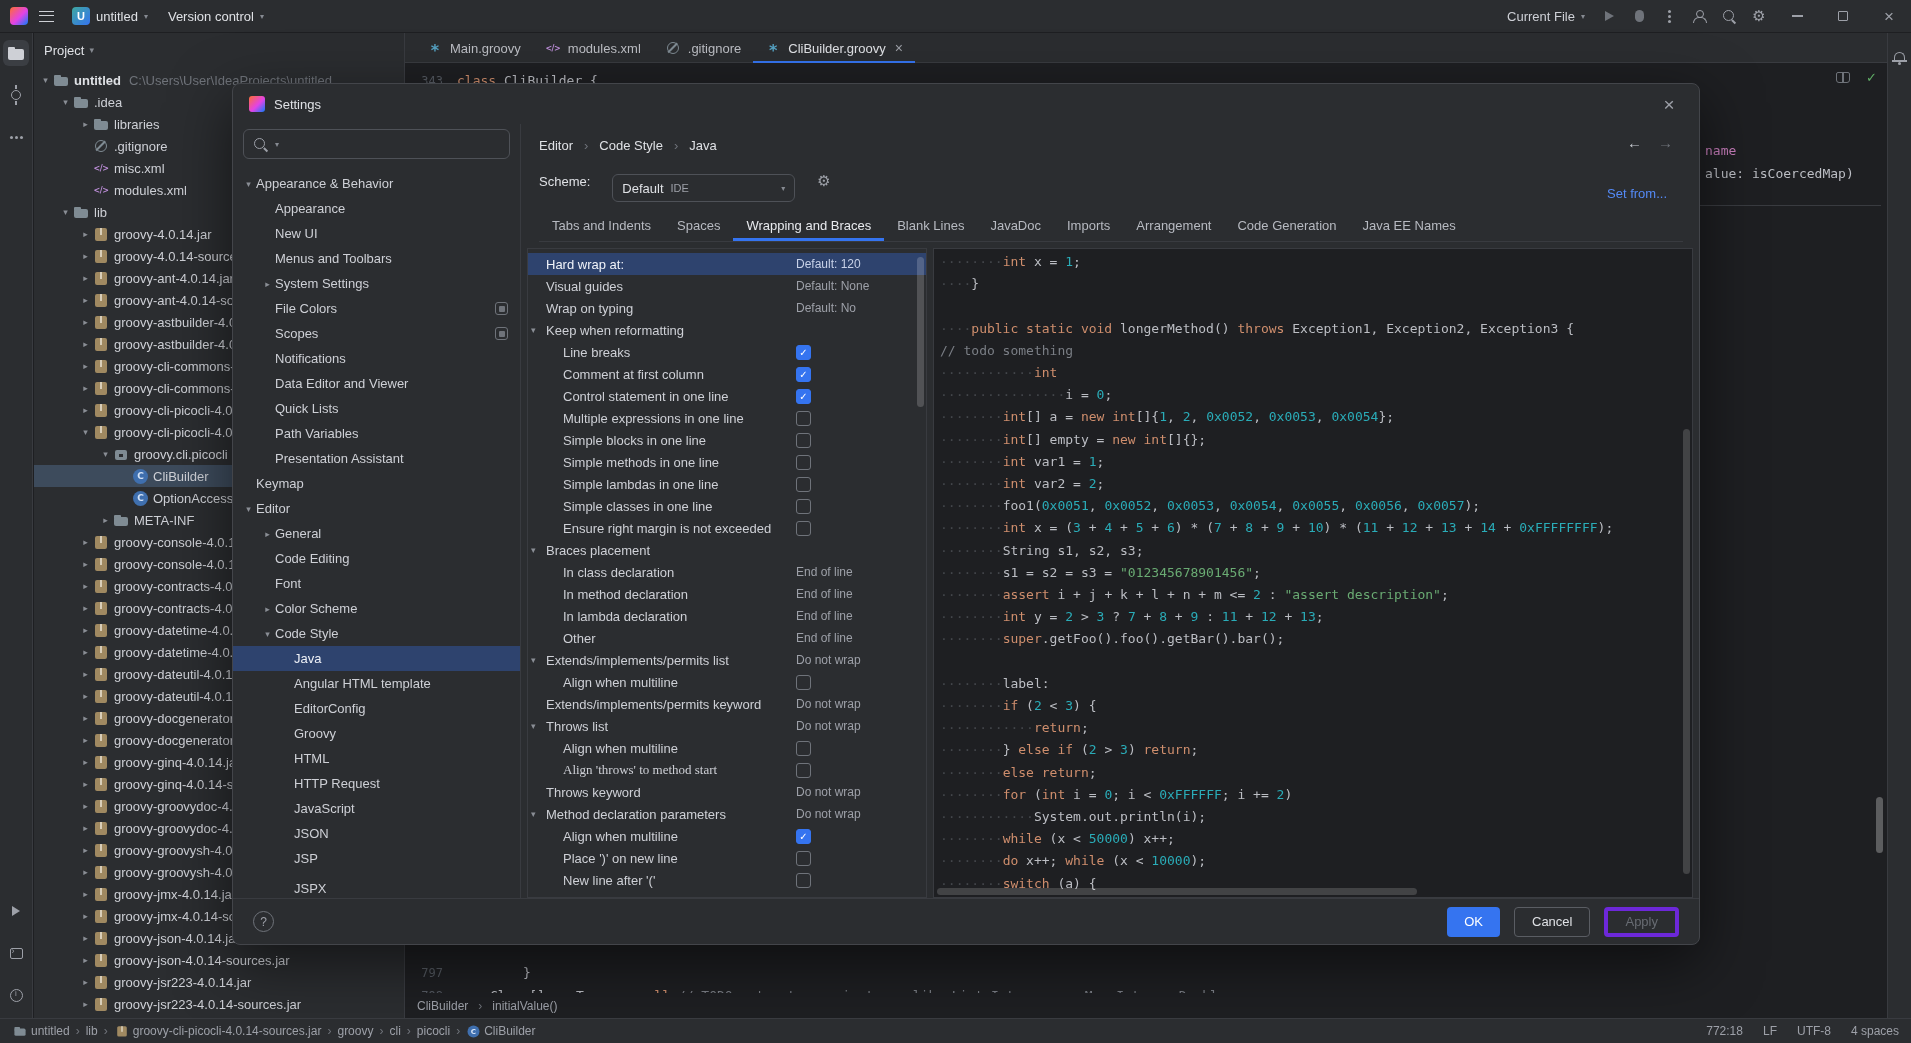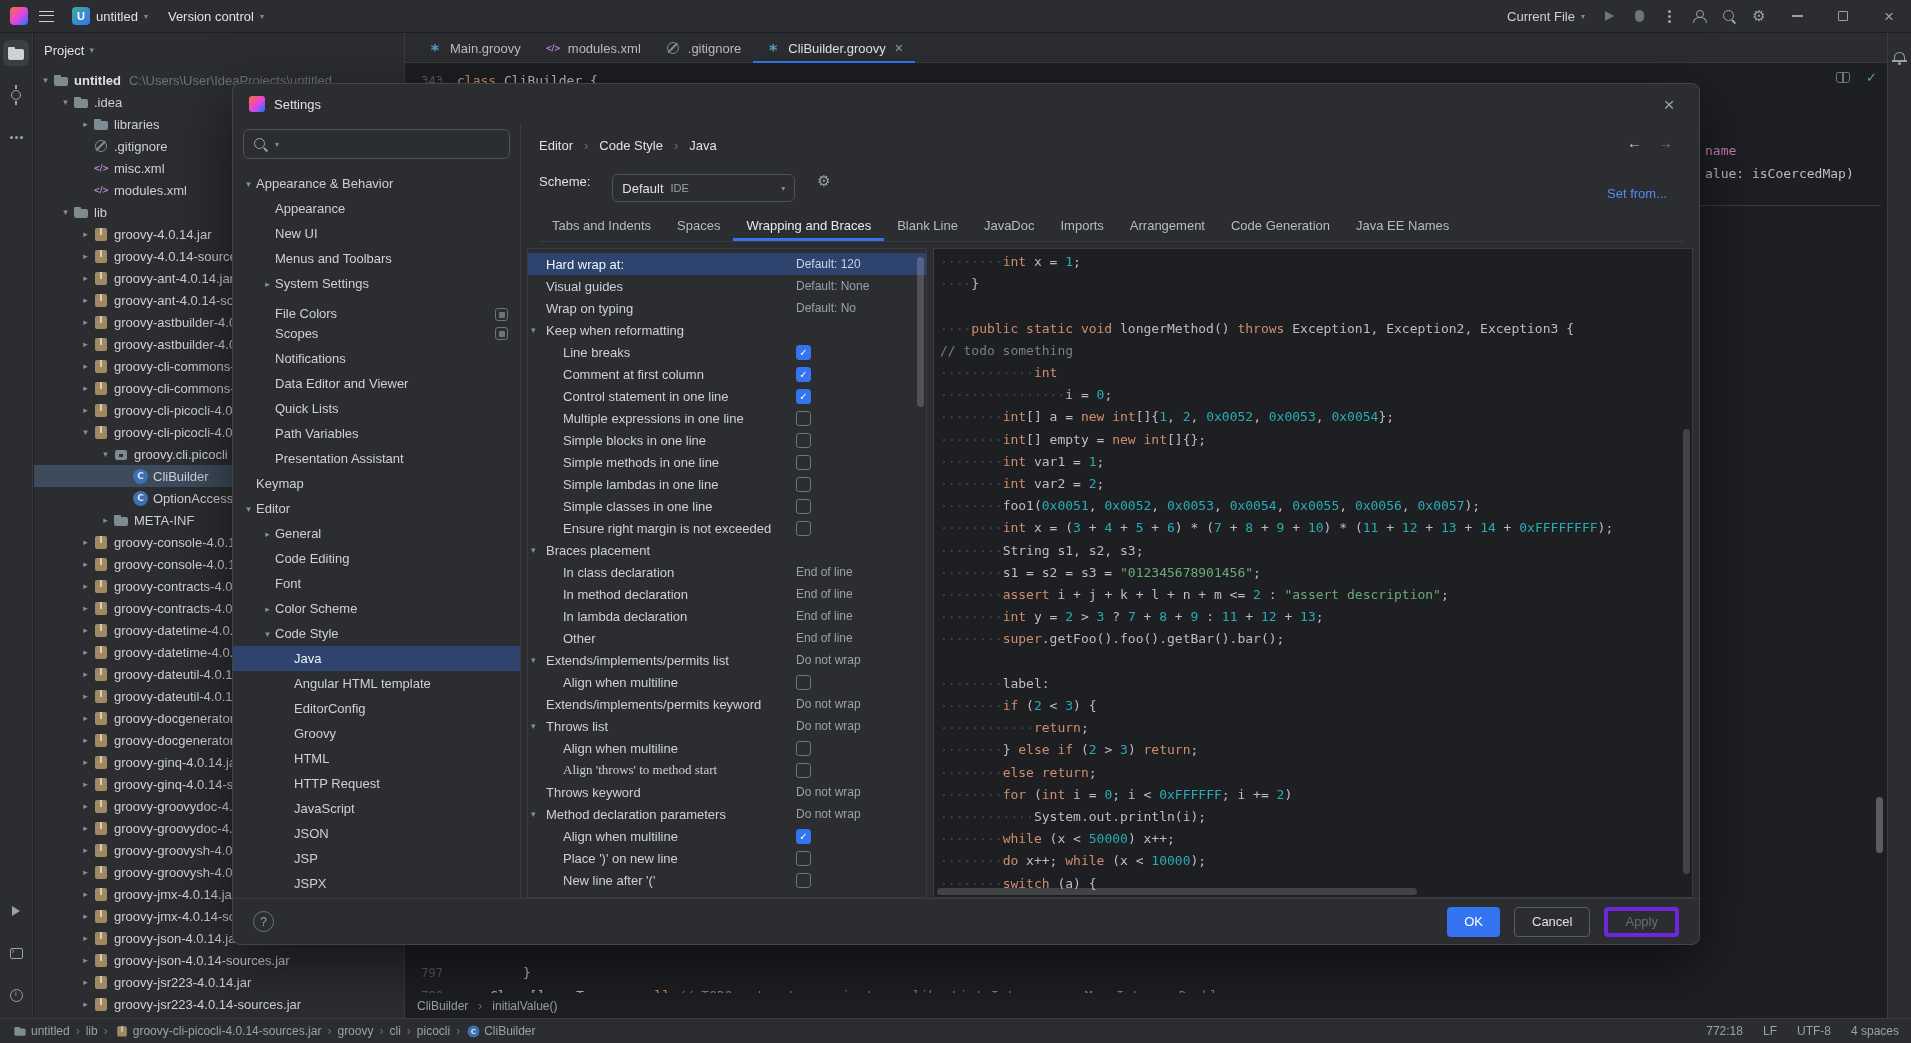--- a/index.html
+++ b/index.html
@@ -576,21 +576,21 @@
           <span class="nlab">New UI</span>
         </div>
         <div class="nrow" style="padding-left: 27px;">
           <span class="chev"></span>
           <span class="nlab">Menus and Toolbars</span>
         </div>
         <div class="nrow" style="padding-left: 27px;">
           <span class="chev">▸</span>
           <span class="nlab">System Settings</span>
         </div>
-        <div class="nrow" style="padding-left: 27px; align-items: flex-end;">
+        <div class="nrow" style="padding-left: 27px;">
           <span class="chev"></span>
           <span class="nlab">File Colors</span>
           <span class="nbadge"></span>
         </div>
         <div class="nrow" style="padding-left: 27px;">
           <span class="chev"></span>
           <span class="nlab">Scopes</span>
           <span class="nbadge"></span>
         </div>
         <div class="nrow" style="padding-left: 27px;">
@@ -670,21 +670,21 @@
           <span class="nlab">JavaScript</span>
         </div>
         <div class="nrow" style="padding-left: 46px;">
           <span class="chev"></span>
           <span class="nlab">JSON</span>
         </div>
         <div class="nrow" style="padding-left: 46px;">
           <span class="chev"></span>
           <span class="nlab">JSP</span>
         </div>
-        <div class="nrow" style="padding-left: 46px;">
+        <div class="nrow" style="padding-left: 46px; align-items: flex-end;">
           <span class="chev"></span>
           <span class="nlab">JSPX</span>
         </div>
       </div>
   </div>
 
   <div class="dmain">
     <div class="dbc">
       <span>Editor</span>
       <span class="bsep">›</span>
@@ -705,21 +705,21 @@
         <span class="chev-s">▾</span>
       </span>
       <span class="ic-gear">⚙</span>
     </div>
     <span class="setfrom">Set from...</span>
 
     <div class="dtabs" id="settings-tabs">
         <div class="stab">Tabs and Indents</div>
         <div class="stab">Spaces</div>
         <div class="stab act">Wrapping and Braces</div>
-        <div class="stab">Blank Line</div>
+        <div class="stab">Blank Lines</div>
         <div class="stab">JavaDoc</div>
         <div class="stab">Imports</div>
         <div class="stab">Arrangement</div>
         <div class="stab">Code Generation</div>
         <div class="stab">Java EE Names</div>
       </div>
 
     <div class="dopts">
       <div id="options-list">
           <div class="orow sel" style="padding-left: 18px;">

